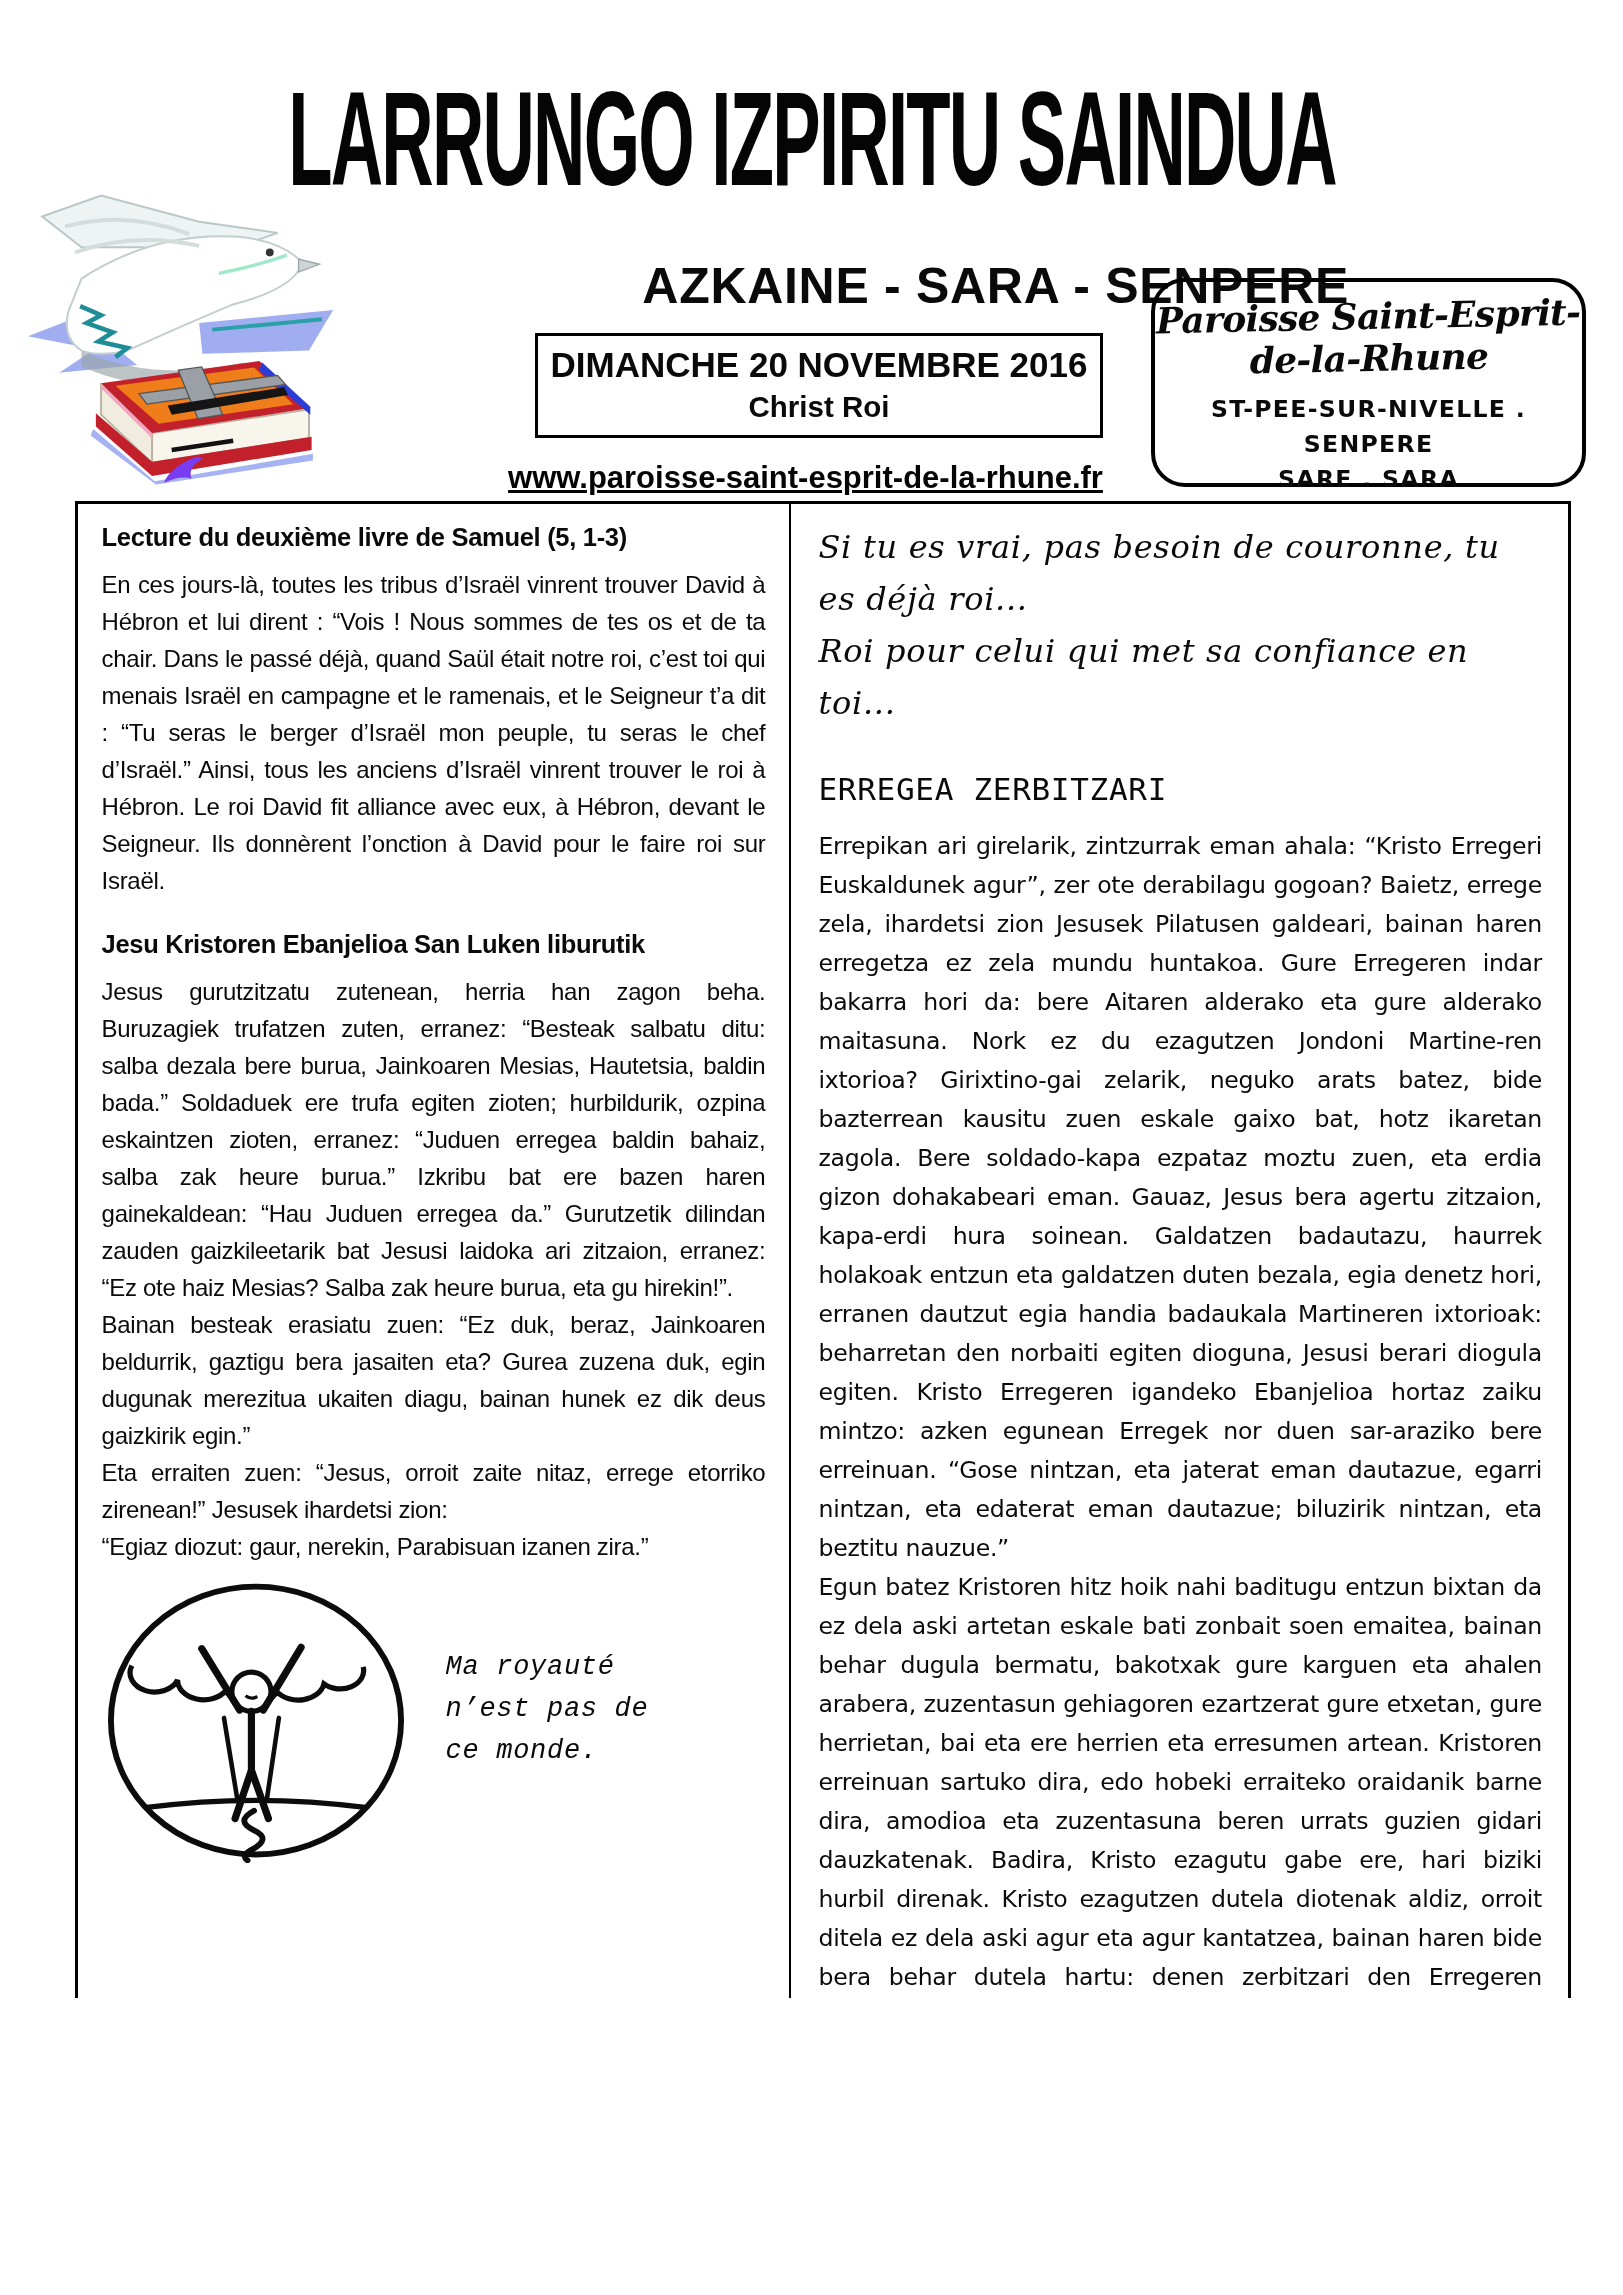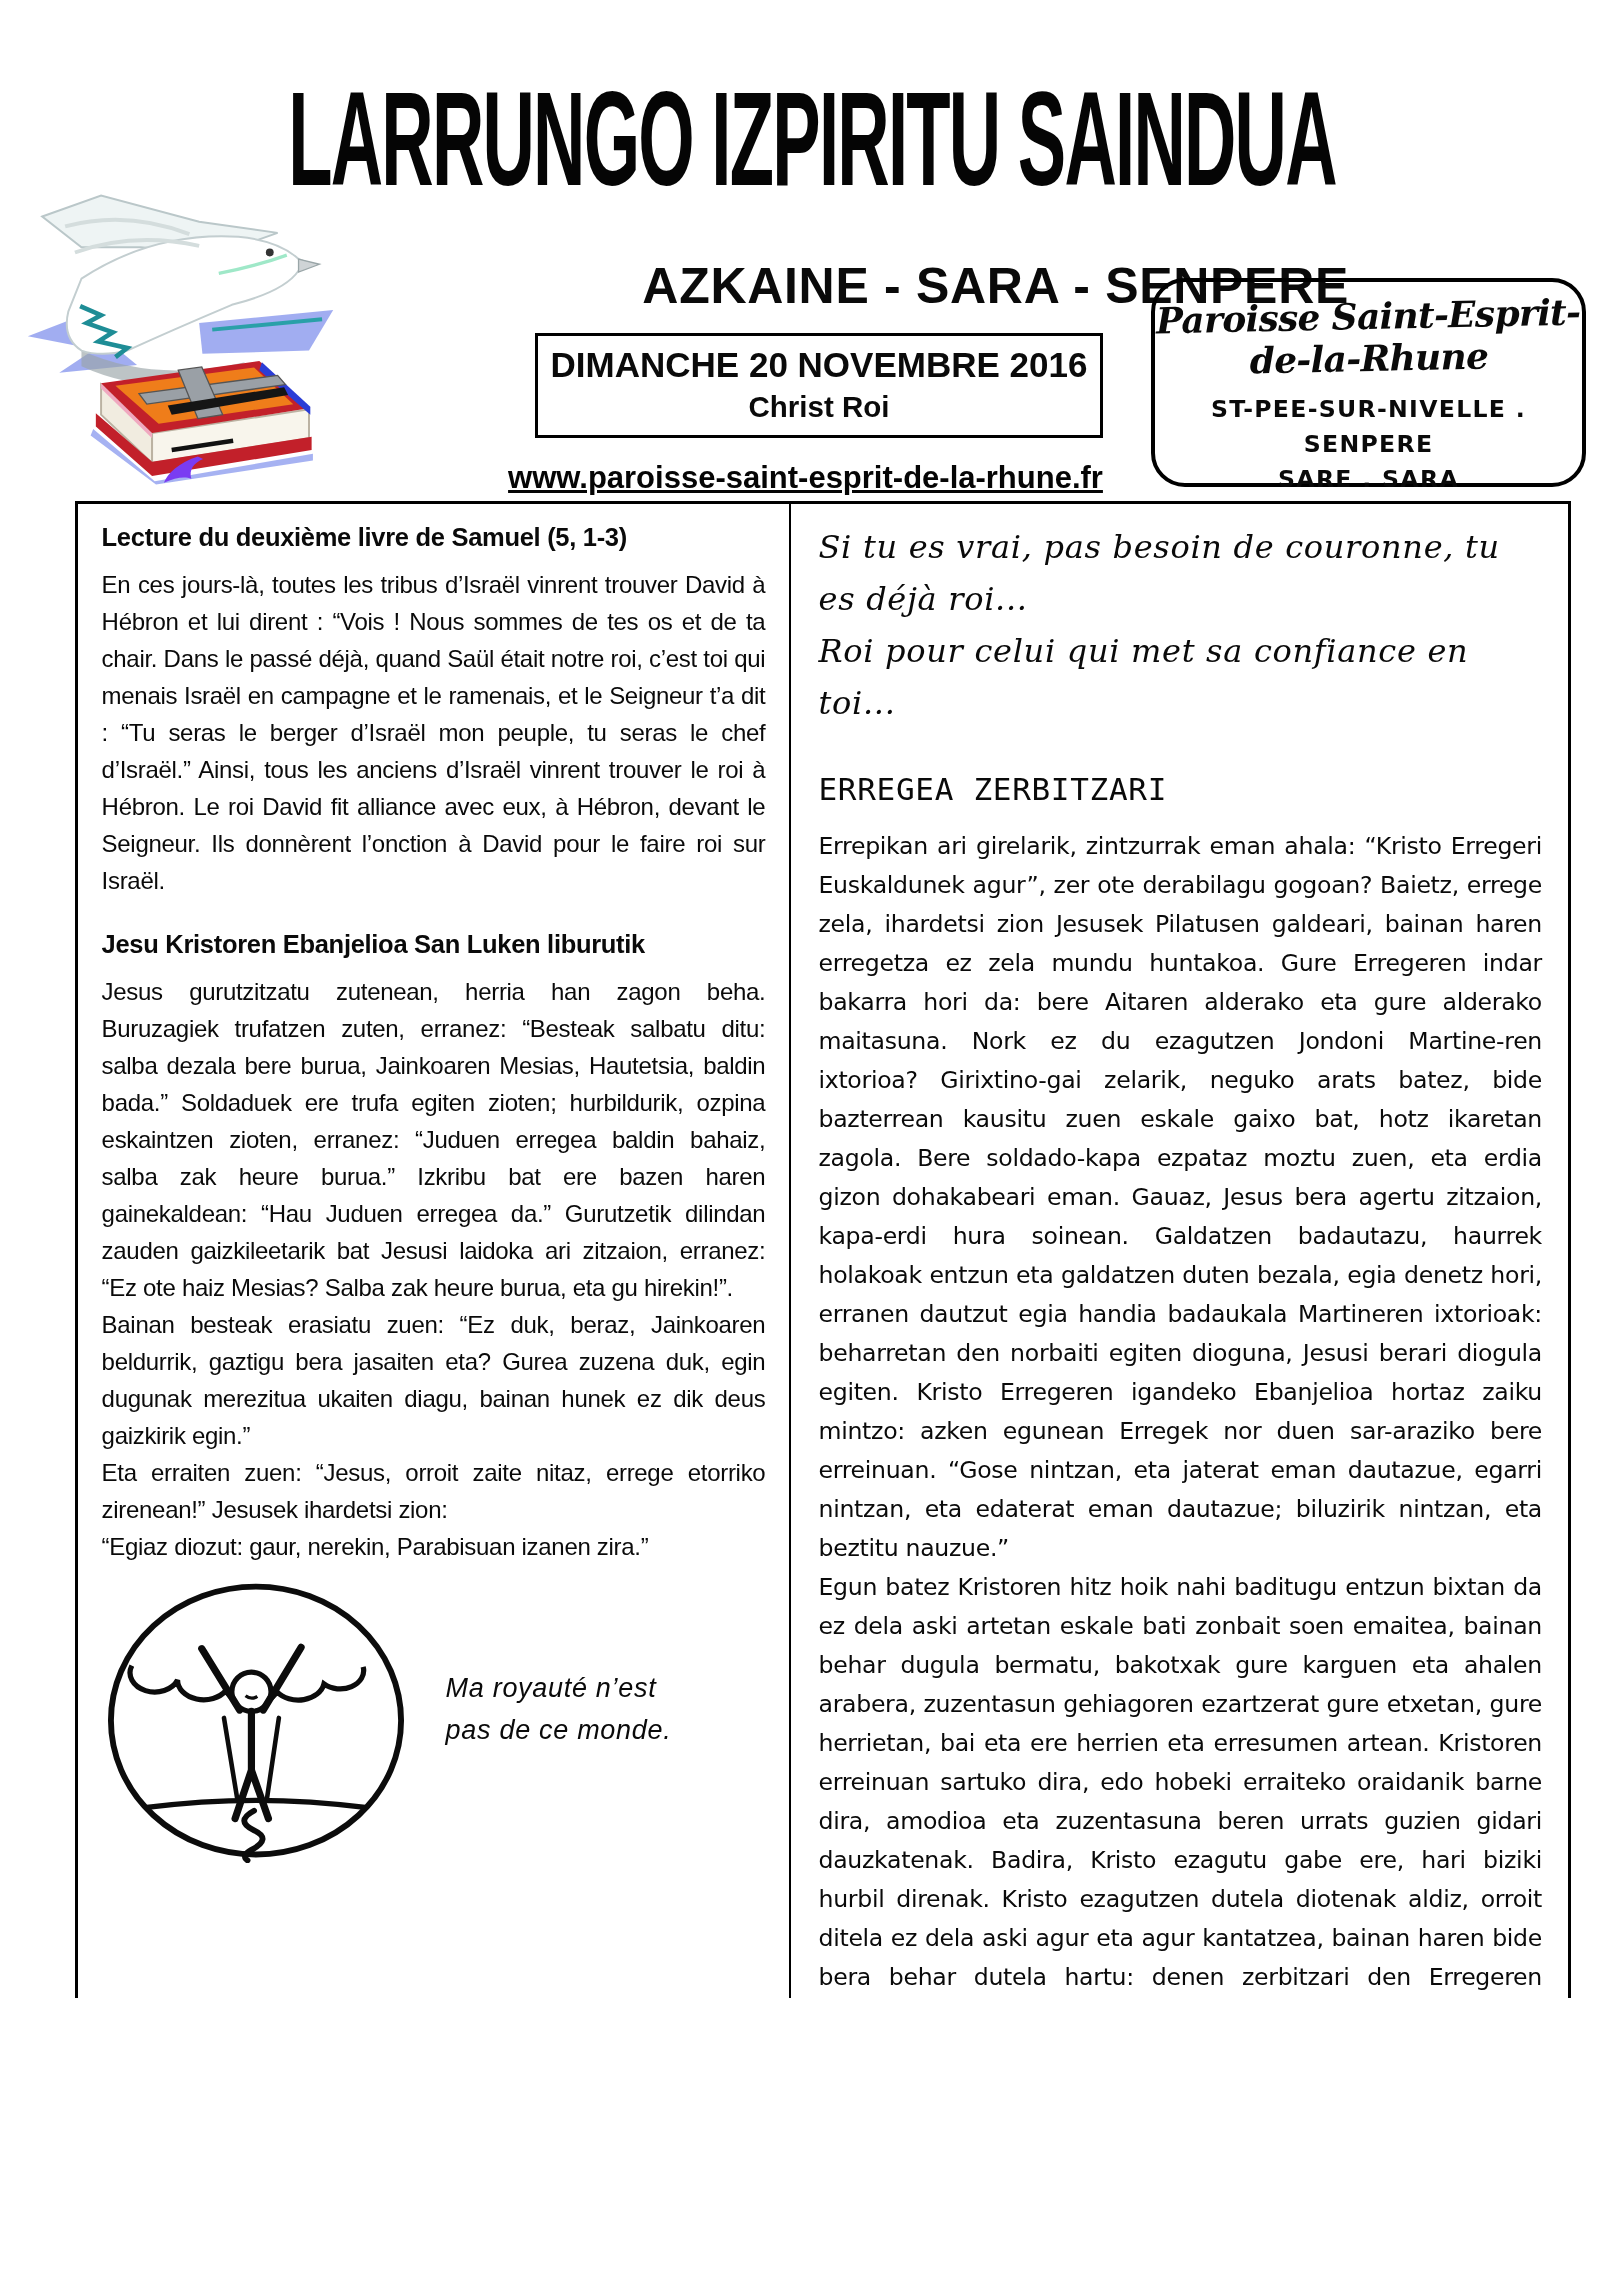--- a/index.html
+++ b/index.html
@@ -62,21 +62,21 @@
   }
   .body-left {
     margin:0; font-size:24px; line-height:37px; text-align:justify; letter-spacing:-0.3px;
   }
   .gap-top { margin-top:29px; }
 
   .figure-row { margin-top:17px; display:flex; align-items:center; }
   .figure-svg { width:308px; height:281px; flex:0 0 auto; }
   .fig-caption {
     width:249px; margin-left:36px; margin-top:-26px;
-    font-family:Liberation Sans, sans-serif; font-style:italic;
+    font-family:Liberation Mono, monospace; font-style:italic;
     font-size:27px; line-height:42px; letter-spacing:0.7px;
   }
 
   .intro { font-family:"DejaVu Serif", serif; font-style:italic;
     font-size:32px; line-height:52px; letter-spacing:0.7px; }
   .h-right {
     font-family:"DejaVu Sans Mono", monospace; font-weight:normal;
     font-size:31px; margin:42px 0 19.6px 0; letter-spacing:0.7px;
   }
   .body-right {

